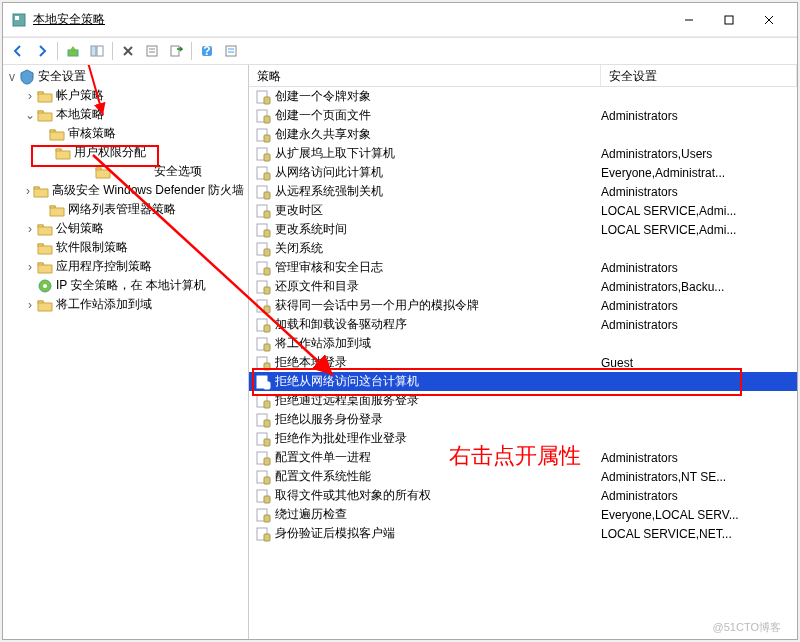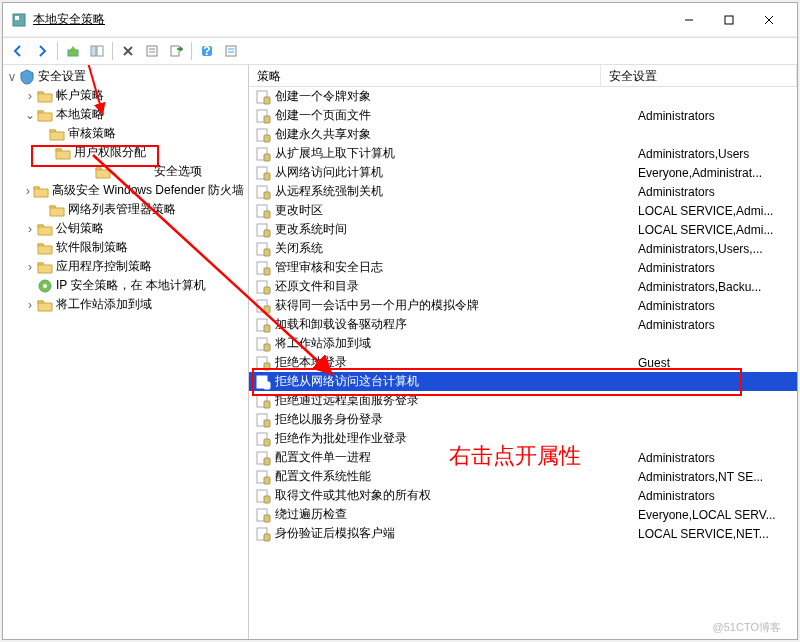--- a/index.html
+++ b/index.html
@@ -23,21 +23,21 @@
 .list { flex: 1; display: flex; flex-direction: column; overflow: hidden; position: relative; }
 .lhdr { display: flex; height: 22px; border-bottom: 1px solid #e0e0e0; background: #fff; }
 .lhdr .col { padding: 3px 8px; border-right: 1px solid #e6e6e6; }
 .col1 { width: 352px; }
 .col2 { flex: 1; }
 .lbody { flex: 1; overflow-y: scroll; position: relative; }
 .lrow { display: flex; align-items: center; height: 19px; }
 .lrow.sel { background: #1d4ed8; color: #fff; }
 .lrow .licon { width: 16px; height: 16px; margin: 0 4px 0 6px; flex-shrink: 0; }
 .lrow .c1 { width: 326px; overflow: hidden; text-overflow: ellipsis; white-space: nowrap; }
-.lrow .c2 { flex: 1; overflow: hidden; text-overflow: ellipsis; white-space: nowrap; margin-left: 37px; }
+.lrow .c2 { flex: 1; overflow: hidden; text-overflow: ellipsis; white-space: nowrap; }
 .list-hl { position: absolute; border: 2px solid #f00; pointer-events: none; z-index: 5; }
 .annot { position: absolute; color: #f00; font-size: 22px; pointer-events: none; z-index: 6; }
 .watermark { position: absolute; right: 16px; bottom: 4px; color: #bbb; font-size: 11px; pointer-events: none; z-index: 7; }
 .arrow { position: absolute; pointer-events: none; z-index: 8; }
 svg { display: block; }
 </style>
 </head>
 <body>
 
 <div class="window">
@@ -354,21 +354,20 @@
               <span class="c2">LOCAL SERVICE,Admi...</span>
             </div>
             <div class="lrow">
               <span class="licon">
                 <svg width="16" height="16">
                   <rect x="2" y="2" width="10" height="12" fill="#fff" stroke="#aab"></rect>
                   <rect x="9" y="8" width="6" height="7" fill="#d8c878" stroke="#a89850" rx="1"></rect>
                 </svg>
               </span>
               <span class="c1">关闭系统</span>
-              <span class="c2">Administrators,Users,...</span>
             </div>
             <div class="lrow">
               <span class="licon">
                 <svg width="16" height="16">
                   <rect x="2" y="2" width="10" height="12" fill="#fff" stroke="#aab"></rect>
                   <rect x="9" y="8" width="6" height="7" fill="#d8c878" stroke="#a89850" rx="1"></rect>
                 </svg>
               </span>
               <span class="c1">管理审核和安全日志</span>
               <span class="c2">Administrators</span>

